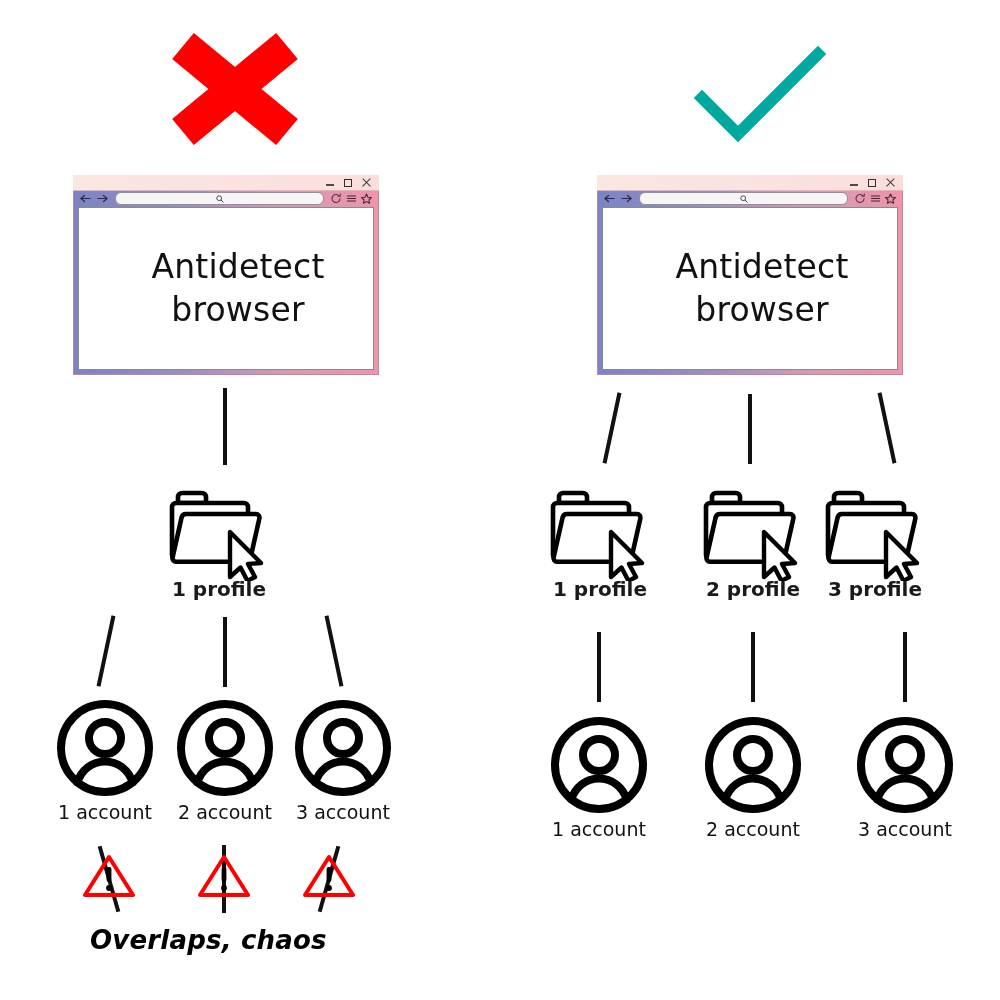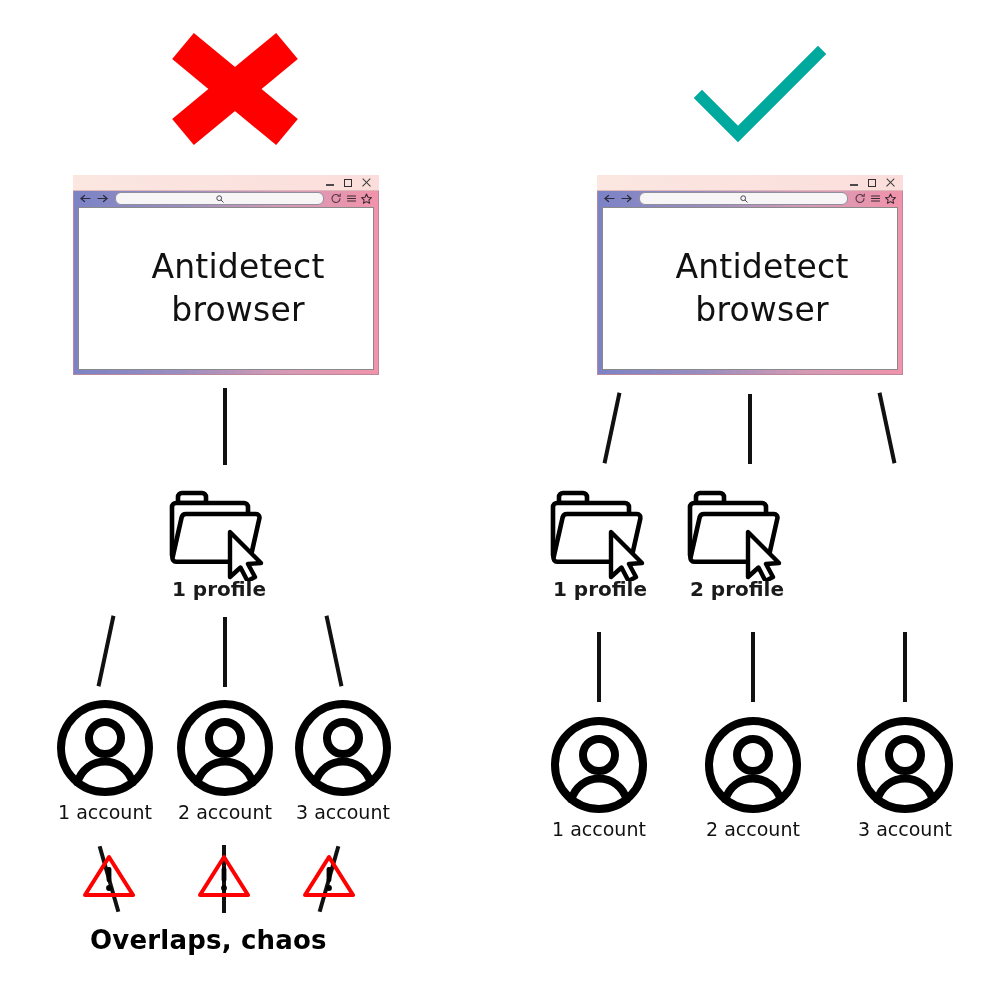--- a/index.html
+++ b/index.html
@@ -57,21 +57,21 @@
 
   
   .account{position:absolute;width:120px;}
   .account .aico{width:100px;height:100px;display:block;margin:0 auto;}
   .account .alabel{text-align:center;font-size:19px;color:#111;margin-top:3px;white-space:nowrap;}
 
   
   .warn{position:absolute;width:52px;height:46px;}
   .warn svg{width:52px;height:46px;display:block;}
 
-  .chaos{position:absolute;font-size:26px;font-weight:bold;color:#000;white-space:nowrap;letter-spacing:0.2px;}
+  .chaos{position:absolute;font-size:26px;font-weight:bold;color:#000;white-space:nowrap;letter-spacing:0.2px;font-style:italic;}
 </style>
 </head>
 <body>
 
 <div class="stage">
 
   <div class="col col-bad">
 
     <div class="verdict" style="left:155px;top:28px;">
       <svg viewBox="0 0 160 120">
@@ -303,31 +303,42 @@
       <svg class="fico" viewBox="0 0 110 108">
         <g fill="#fff" stroke="#000" stroke-width="4.6" stroke-linejoin="round" stroke-linecap="round">
           <path d="M18 20 h20 a4 4 0 0 1 4 4 v6 h-28 v-6 a4 4 0 0 1 4 -4 z"></path>
           <path d="M12 30 h68 a4 4 0 0 1 4 4 v48 a4 4 0 0 1 -4 4 h-68 a4 4 0 0 1 -4 -4 v-48 a4 4 0 0 1 4 -4 z"></path>
           <path d="M22 41 h70 a3.5 3.5 0 0 1 3.4 4.3 l-9 40 a4.5 4.5 0 0 1 -4.4 3.4 h-70 a3.5 3.5 0 0 1 -3.4 -4.3 l9 -40 a4.5 4.5 0 0 1 4.4 -3.4 z"></path>
         </g>
         <path d="M66 59 L66 104 L76.5 94.5 L83.5 108 L91 104 L84 91 L97 90 Z" fill="#fff" stroke="#000" stroke-width="4.4" stroke-linejoin="round"></path>
       </svg>
       <div class="flabel">1 profile</div>
     </div>
-    <div class="folder" style="left:182px;top:473px;">
+    <div class="folder" style="left:198px;top:473px;">
       <svg class="fico" viewBox="0 0 110 108">
         <g fill="#fff" stroke="#000" stroke-width="4.6" stroke-linejoin="round" stroke-linecap="round">
           <path d="M18 20 h20 a4 4 0 0 1 4 4 v6 h-28 v-6 a4 4 0 0 1 4 -4 z"></path>
           <path d="M12 30 h68 a4 4 0 0 1 4 4 v48 a4 4 0 0 1 -4 4 h-68 a4 4 0 0 1 -4 -4 v-48 a4 4 0 0 1 4 -4 z"></path>
           <path d="M22 41 h70 a3.5 3.5 0 0 1 3.4 4.3 l-9 40 a4.5 4.5 0 0 1 -4.4 3.4 h-70 a3.5 3.5 0 0 1 -3.4 -4.3 l9 -40 a4.5 4.5 0 0 1 4.4 -3.4 z"></path>
         </g>
         <path d="M66 59 L66 104 L76.5 94.5 L83.5 108 L91 104 L84 91 L97 90 Z" fill="#fff" stroke="#000" stroke-width="4.4" stroke-linejoin="round"></path>
       </svg>
       <div class="flabel">2 profile</div>
     </div>
+    <div class="folder" style="left:320px;top:473px;">
+      <svg class="fico" viewBox="0 0 110 108">
+        <g fill="#fff" stroke="#000" stroke-width="4.6" stroke-linejoin="round" stroke-linecap="round">
+          <path d="M18 20 h20 a4 4 0 0 1 4 4 v6 h-28 v-6 a4 4 0 0 1 4 -4 z"></path>
+          <path d="M12 30 h68 a4 4 0 0 1 4 4 v48 a4 4 0 0 1 -4 4 h-68 a4 4 0 0 1 -4 -4 v-48 a4 4 0 0 1 4 -4 z"></path>
+          <path d="M22 41 h70 a3.5 3.5 0 0 1 3.4 4.3 l-9 40 a4.5 4.5 0 0 1 -4.4 3.4 h-70 a3.5 3.5 0 0 1 -3.4 -4.3 l9 -40 a4.5 4.5 0 0 1 4.4 -3.4 z"></path>
+        </g>
+        <path d="M66 59 L66 104 L76.5 94.5 L83.5 108 L91 104 L84 91 L97 90 Z" fill="#fff" stroke="#000" stroke-width="4.4" stroke-linejoin="round"></path>
+      </svg>
+      <div class="flabel">3 profile</div>
+    </div>
 
     <div class="conn" style="left:97px;top:632px;width:4px;height:70px;"></div>
     <div class="conn" style="left:251px;top:632px;width:4px;height:70px;"></div>
     <div class="conn" style="left:403px;top:632px;width:4px;height:70px;"></div>
 
     <div class="account" style="left:39px;top:715px;">
       <svg class="aico" viewBox="0 0 100 100">
         <circle cx="50" cy="50" r="44" fill="none" stroke="#000" stroke-width="8"></circle>
         <circle cx="50" cy="40" r="16" fill="none" stroke="#000" stroke-width="8"></circle>
         <path d="M22.5 84.5 a28.5 28.5 0 0 1 55 0" fill="none" stroke="#000" stroke-width="8" stroke-linecap="round"></path>

